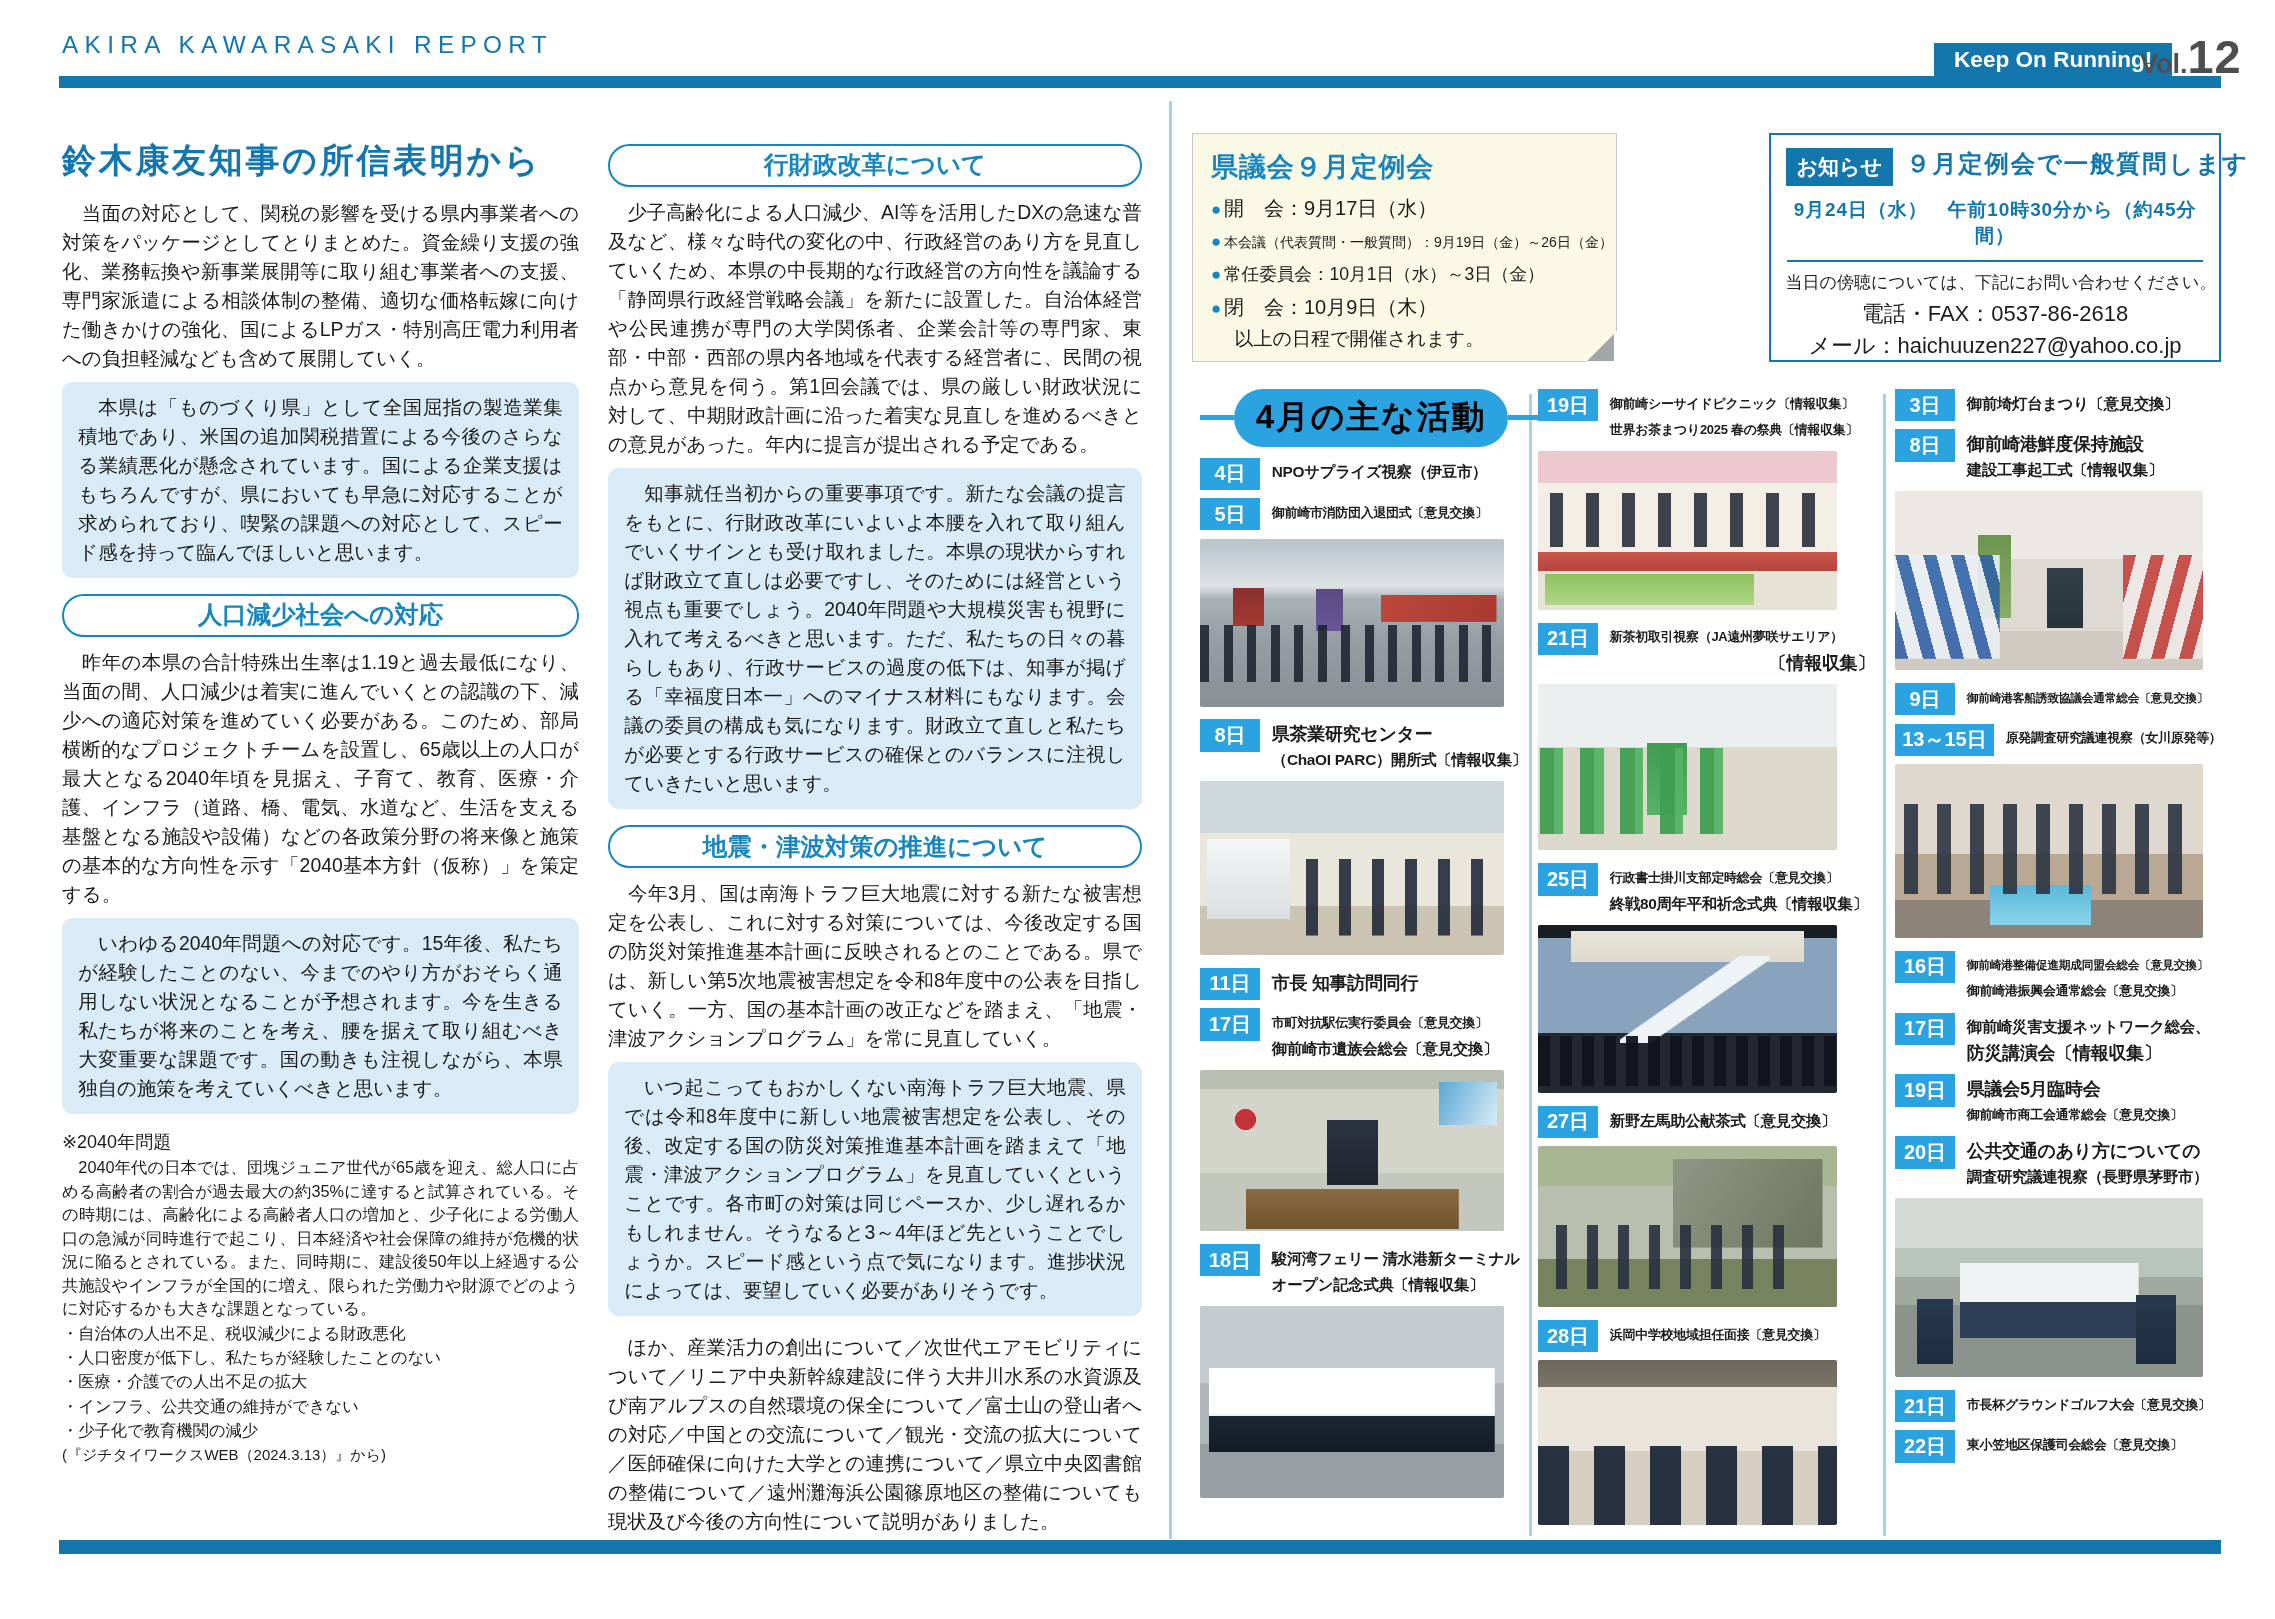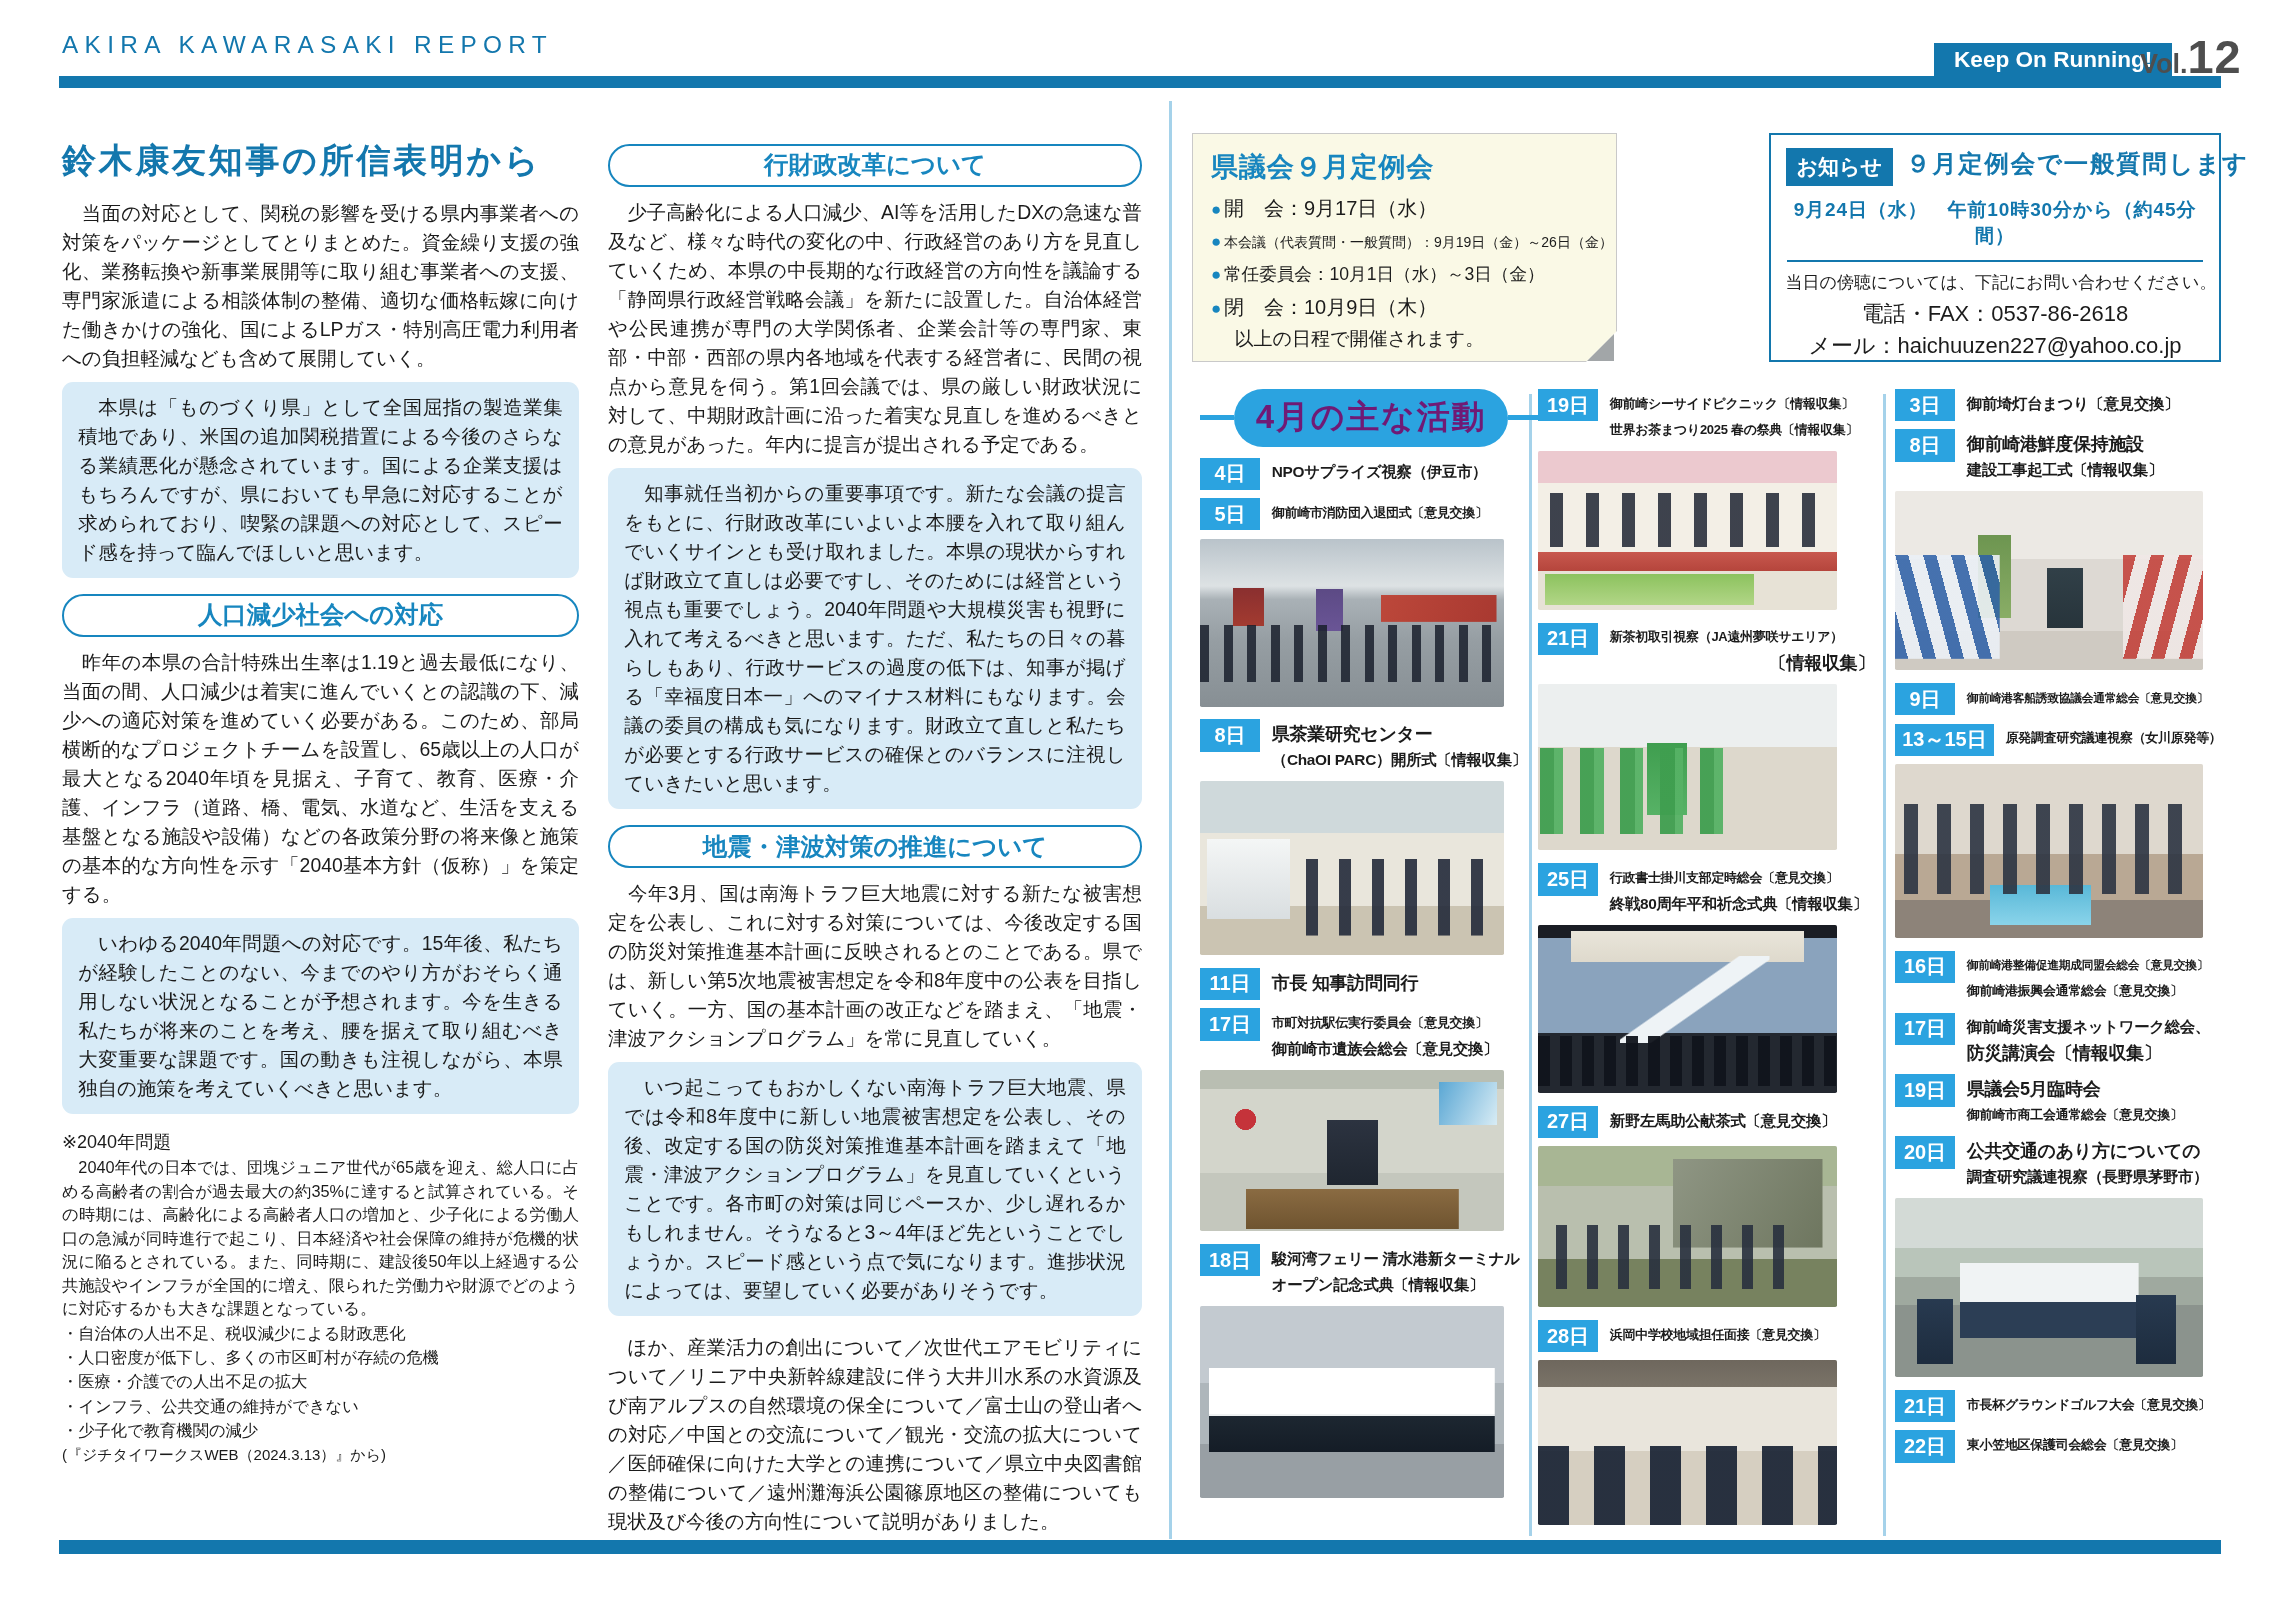--- a/index.html
+++ b/index.html
@@ -71,21 +71,21 @@
   .nbody{font-size:17px;text-align:center;white-space:nowrap}
   .ntel{font-size:22px;text-align:center;margin-top:4.5px}
   .nmail{font-size:22px;text-align:center;margin-top:1.8px}
 
   
   .colA{position:absolute;left:1200px;top:389px;width:342px}
   .colB{position:absolute;left:1538px;top:389px;width:337px}
   .colC{position:absolute;left:1895px;top:389px;width:337px}
   .pill-row{display:flex;align-items:center;margin-bottom:11px}
   .pill-row::before,.pill-row::after{content:"";flex:1;height:5.4px;background:var(--light)}
-  .pill{background:var(--light);color:#701a75;font-weight:bold;font-size:33px;padding:6.3px 22px;
+  .pill{background:var(--light);color:#000000;font-weight:bold;font-size:33px;padding:6.3px 22px;
         border-radius:33px;letter-spacing:1.8px;white-space:nowrap}
   .entry{display:flex;gap:11.8px;margin-bottom:8.1px}
   .dbadge{background:var(--light);color:#fff;font-weight:bold;font-size:20px;padding:2.7px 7.2px;
           min-width:60px;text-align:center;align-self:flex-start;white-space:nowrap}
   .lines{padding-top:1.8px;flex:1;min-width:0}
   .ln{font-size:18px;line-height:26px;font-weight:bold;letter-spacing:-0.3px;white-space:nowrap}
   .ln.m{font-size:15.4px}
   .ln.s{font-size:13px}
   .ln.xs{font-size:11.8px}
   .ln.r{text-align:right}
@@ -170,21 +170,21 @@
   <div class="comment">　本県は「ものづくり県」として全国屈指の製造業集積地であり、米国の追加関税措置による今後のさらなる業績悪化が懸念されています。国による企業支援はもちろんですが、県においても早急に対応することが求められており、喫緊の課題への対応として、スピード感を持って臨んでほしいと思います。</div>
 
   <div class="secbox">人口減少社会への対応</div>
   <p class="body">　昨年の本県の合計特殊出生率は1.19と過去最低になり、当面の間、人口減少は着実に進んでいくとの認識の下、減少への適応対策を進めていく必要がある。このため、部局横断的なプロジェクトチームを設置し、65歳以上の人口が最大となる2040年頃を見据え、子育て、教育、医療・介護、インフラ（道路、橋、電気、水道など、生活を支える基盤となる施設や設備）などの各政策分野の将来像と施策の基本的な方向性を示す「2040基本方針（仮称）」を策定する。</p>
   <div class="comment">　いわゆる2040年問題への対応です。15年後、私たちが経験したことのない、今までのやり方がおそらく通用しない状況となることが予想されます。今を生きる私たちが将来のことを考え、腰を据えて取り組むべき大変重要な課題です。国の動きも注視しながら、本県独自の施策を考えていくべきと思います。</div>
 
   <div class="note-title">※2040年問題</div>
   <p class="note">　2040年代の日本では、団塊ジュニア世代が65歳を迎え、総人口に占める高齢者の割合が過去最大の約35%に達すると試算されている。その時期には、高齢化による高齢者人口の増加と、少子化による労働人口の急減が同時進行で起こり、日本経済や社会保障の維持が危機的状況に陥るとされている。また、同時期に、建設後50年以上経過する公共施設やインフラが全国的に増え、限られた労働力や財源でどのように対応するかも大きな課題となっている。</p>
   <div class="bullets">
     <div>・自治体の人出不足、税収減少による財政悪化</div>
-    <div>・人口密度が低下し、多くの市区町村が存続の危機</div>
+    <div>・人口密度が低下し、私たちが経験したことのない</div>
     <div>・医療・介護での人出不足の拡大</div>
     <div>・インフラ、公共交通の維持ができない</div>
     <div>・少子化で教育機関の減少</div>
   </div>
   <div class="source">(『ジチタイワークスWEB（2024.3.13）』から)</div>
 </div>
 
 <div class="colM">
   <div class="secbox">行財政改革について</div>
   <p class="body">　少子高齢化による人口減少、AI等を活用したDXの急速な普及など、様々な時代の変化の中、行政経営のあり方を見直していくため、本県の中長期的な行政経営の方向性を議論する「静岡県行政経営戦略会議」を新たに設置した。自治体経営や公民連携が専門の大学関係者、企業会計等の専門家、東部・中部・西部の県内各地域を代表する経営者に、民間の視点から意見を伺う。第1回会議では、県の厳しい財政状況に対して、中期財政計画に沿った着実な見直しを進めるべきとの意見があった。年内に提言が提出される予定である。</p>

